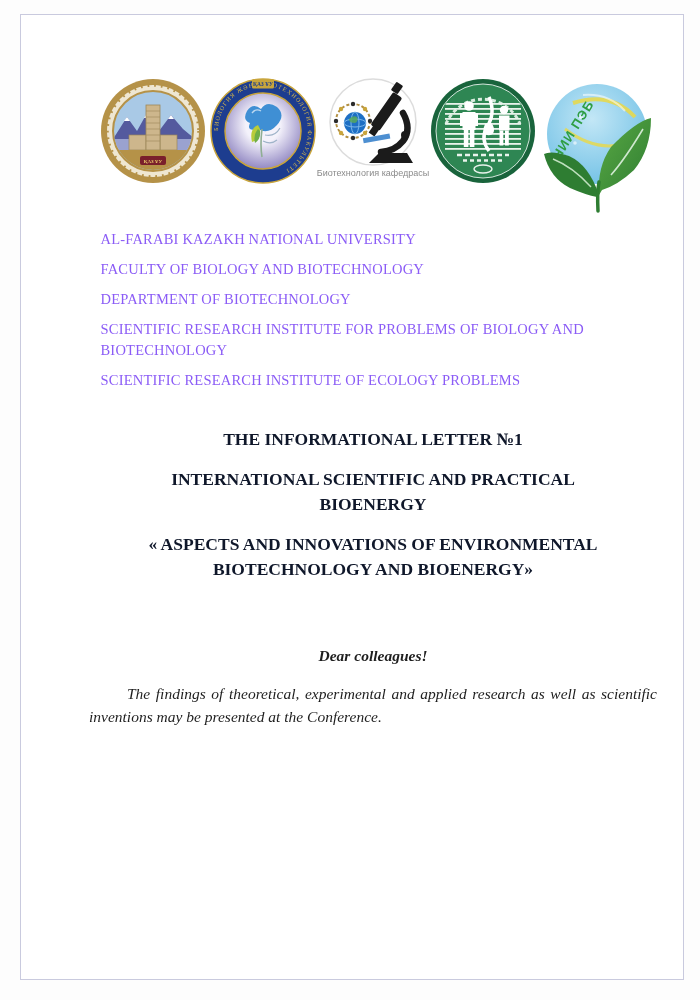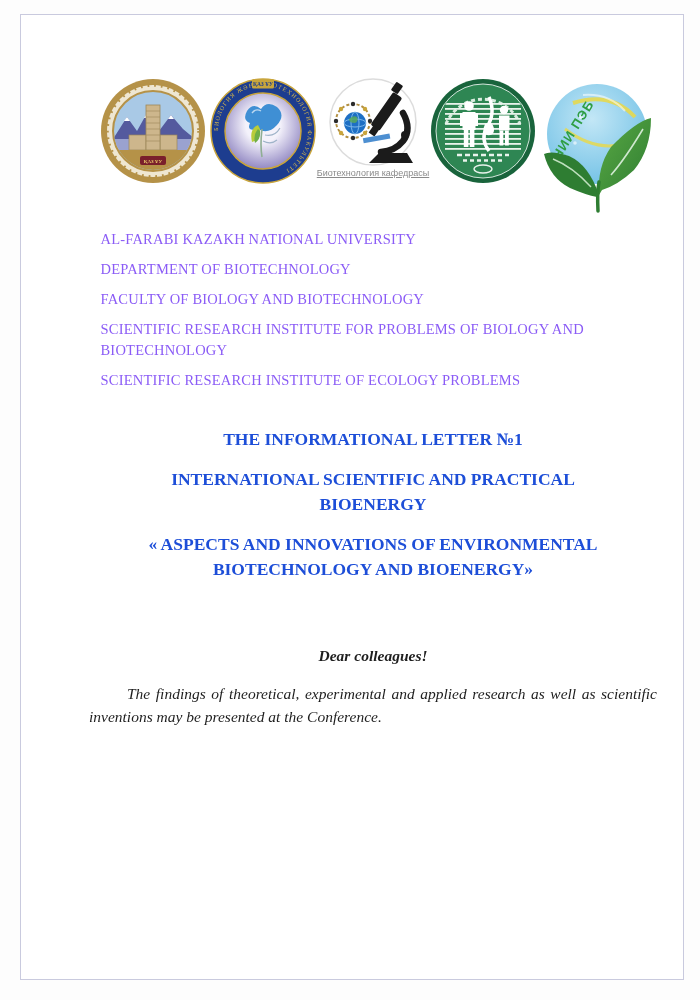--- a/index.html
+++ b/index.html
@@ -23,31 +23,31 @@
   .logos-row{
     margin-top:62px;height:130px;
     display:flex;justify-content:center;align-items:flex-start;
     overflow:visible;
   }
   .logo{position:relative;width:108px;flex:0 0 auto;margin:0 1px;}
   .logo svg{display:block;overflow:visible;}
   .logo-caption{
     position:absolute;top:91px;left:-4px;width:116px;
     font-family:"Liberation Sans","DejaVu Sans",sans-serif;
-    font-size:9px;color:#8a8a8a;text-align:center;white-space:nowrap;text-decoration:underline;
+    font-size:9px;color:#8a8a8a;text-align:center;white-space:nowrap;
   }
   
   .org-header{
     margin:22px auto 0;max-width:545px;
     text-align:left;
     font-size:14.5px;letter-spacing:.2px;color:#8b5cf6;
   }
   .header-line{line-height:21px;margin-bottom:9px;}
   
-  .title-block{margin-top:36px;text-align:center;color:#1d4ed8;}
+  .title-block{margin-top:36px;text-align:center;color:#0f172a;}
   .title-line{
     font-weight:700;font-size:17.5px;line-height:25px;
     margin:0 auto 15px;
   }
   .title-line.w2{max-width:470px;}
   .title-line.w3{max-width:530px;}
   
   .body-block{margin-top:62px;font-style:italic;font-size:15.5px;}
   .salutation{
     text-align:center;font-weight:700;line-height:23px;margin-bottom:15px;
@@ -216,22 +216,22 @@
           <path d="M72 98 Q86 82 104 52" stroke="#cfe8cf" stroke-width="1.6" fill="none"></path>
           <path d="M60 118 Q50 88 30 79 Q12 73 5 77 Q11 101 31 111 Q47 118 58 120 Z" fill="#2e7d32"></path>
           <path d="M14 82 Q34 90 52 110" stroke="#bfe0bf" stroke-width="1.4" fill="none"></path>
           <path d="M59 134 Q58 116 60 105" stroke="#2e7d32" stroke-width="3.5" fill="none" stroke-linecap="round"></path>
         </svg>
       </div>
     </div>
 
     <div class="org-header">
       <div class="header-line">AL-FARABI KAZAKH NATIONAL UNIVERSITY</div>
+      <div class="header-line">FACULTY OF BIOLOGY AND BIOTECHNOLOGY</div>
       <div class="header-line">DEPARTMENT OF BIOTECHNOLOGY</div>
-      <div class="header-line">FACULTY OF BIOLOGY AND BIOTECHNOLOGY</div>
       <div class="header-line">SCIENTIFIC RESEARCH INSTITUTE FOR PROBLEMS OF BIOLOGY AND BIOTECHNOLOGY</div>
       <div class="header-line">SCIENTIFIC RESEARCH INSTITUTE OF ECOLOGY PROBLEMS</div>
     </div>
 
     <div class="title-block">
       <div class="title-line w1">THE INFORMATIONAL LETTER №1</div>
       <div class="title-line w2">INTERNATIONAL SCIENTIFIC AND PRACTICAL BIOENERGY</div>
       <div class="title-line w3">« ASPECTS AND INNOVATIONS OF ENVIRONMENTAL BIOTECHNOLOGY AND BIOENERGY»</div>
     </div>
 

